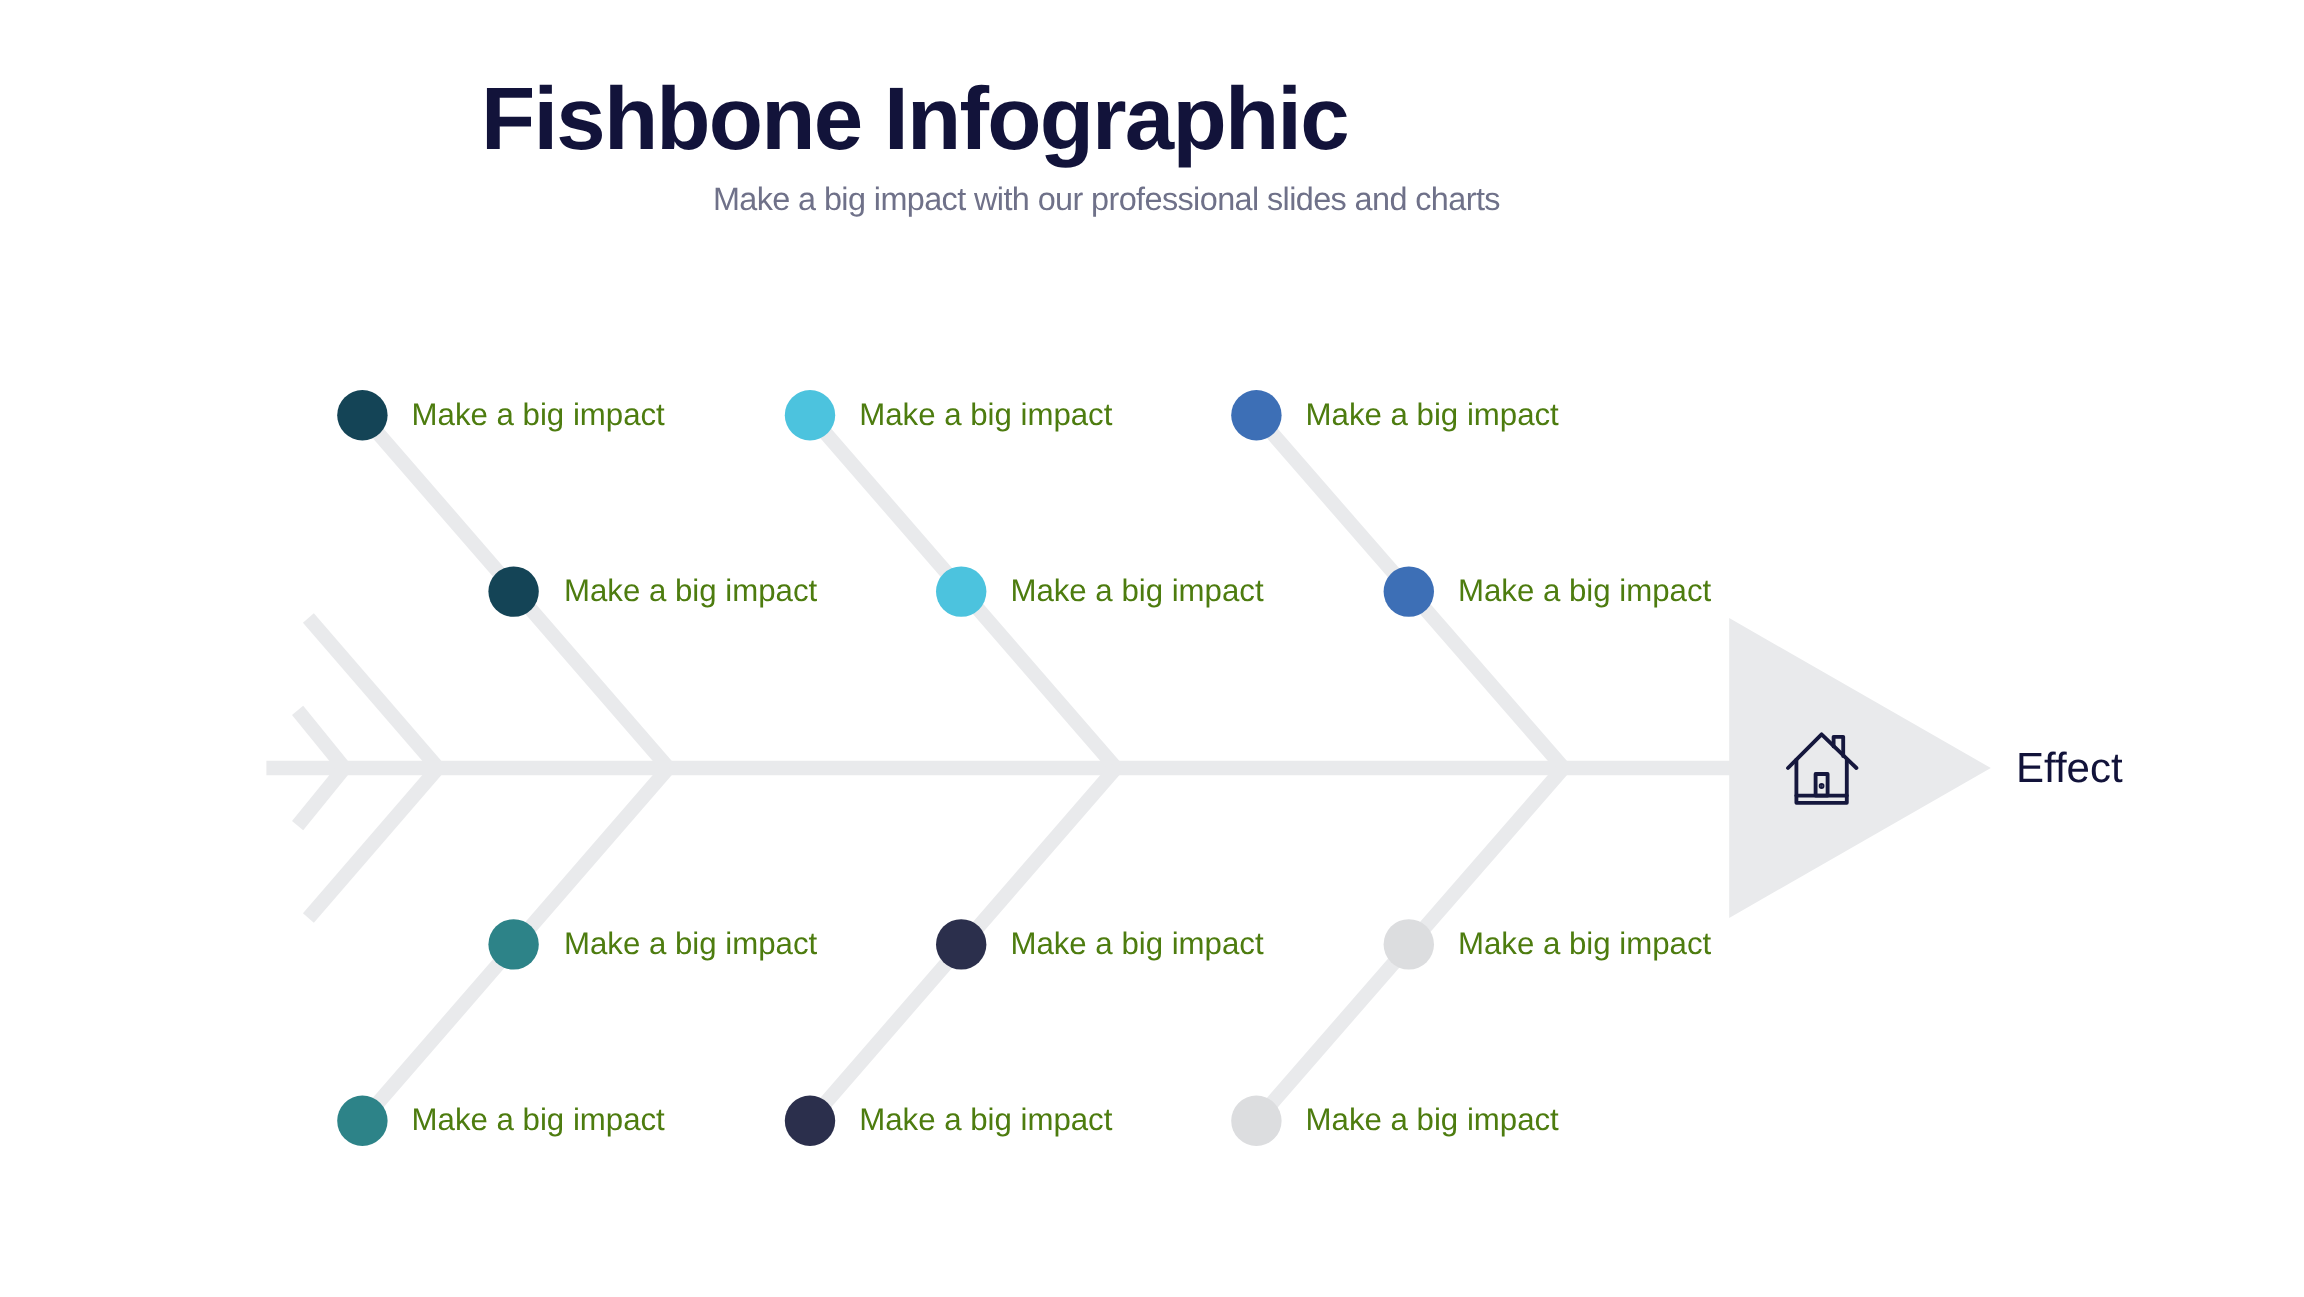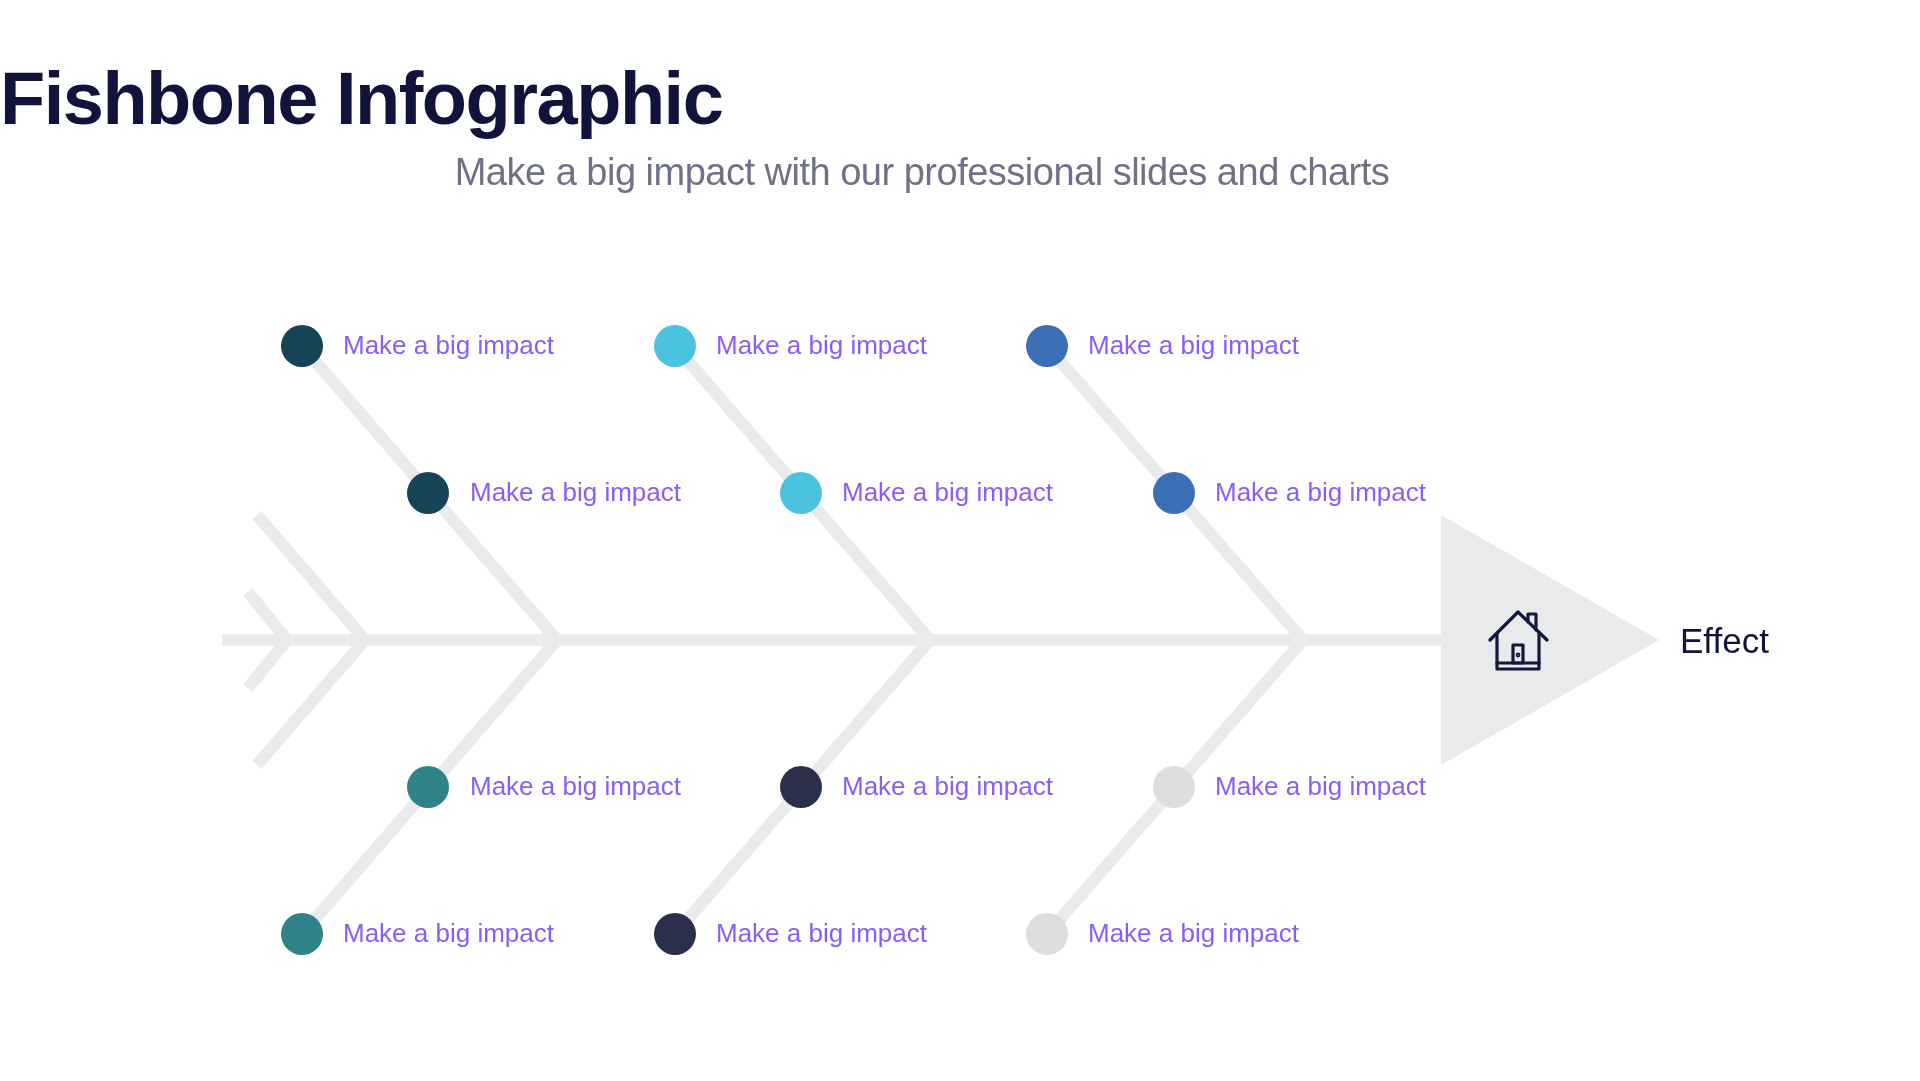--- a/index.html
+++ b/index.html
@@ -1,23 +1,23 @@
 <!DOCTYPE html>
 <html><head>
 <meta charset="utf-8">
 <style>
   html, body { margin: 0; padding: 0; background: #ffffff; }
   body { width: 1920px; height: 1081px; position: relative; overflow: hidden;
          font-family: "Liberation Sans", "DejaVu Sans", sans-serif; }
-  .title { position: absolute; left: 0; width: 1524px; top: 62px; 
+  .title { position: absolute; left: 0; width: 1524px; top: 62px; text-align: center;
            font-size: 74px; font-weight: bold; color: #12133a; letter-spacing: -1.5px; line-height: 1; }
   .subtitle { position: absolute; left: 0; width: 1844px; top: 153px; text-align: center;
-              font-size: 38px; color: #6f7189; letter-spacing: -0.5px; line-height: 1; }
+              font-size: 27px; color: #6f7189; letter-spacing: -0.5px; line-height: 1; }
   svg.diagram { position: absolute; left: 0; top: 0; }
-  .label { position: absolute; font-size: 26px; color: #8b5cf6; line-height: 30px;
+  .label { position: absolute; font-size: 26px; color: #4d7c0f; line-height: 30px;
            white-space: nowrap; transform: translateY(-50%); }
   .effect { position: absolute; left: 1680px; top: 640px; transform: translateY(-50%);
             font-size: 35px; font-weight: normal; color: #12133a; line-height: 1; }
 </style>
 </head>
 <body>
 
 <div class="title">Fishbone Infographic</div>
 <div class="subtitle">Make a big impact with our professional slides and charts</div>
 

